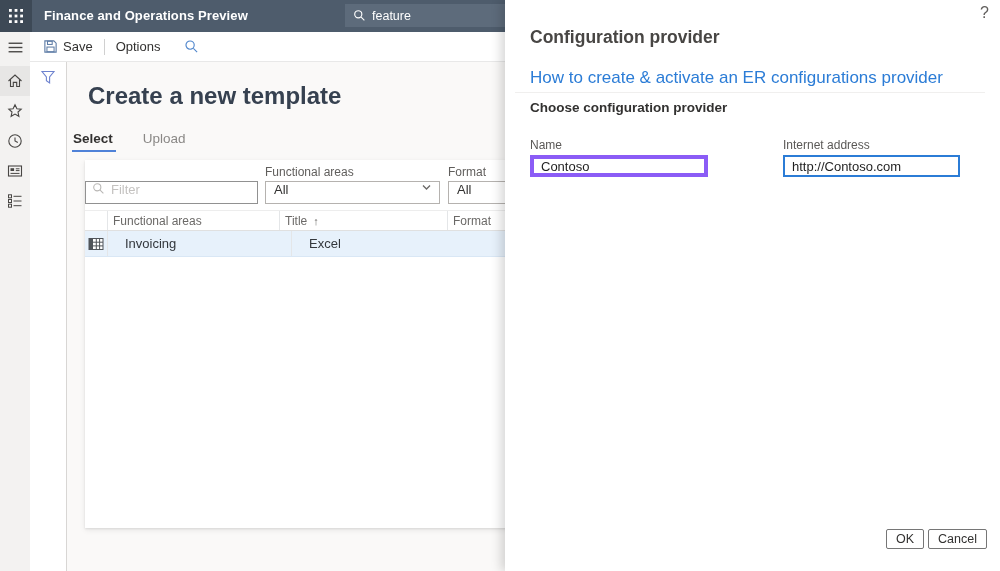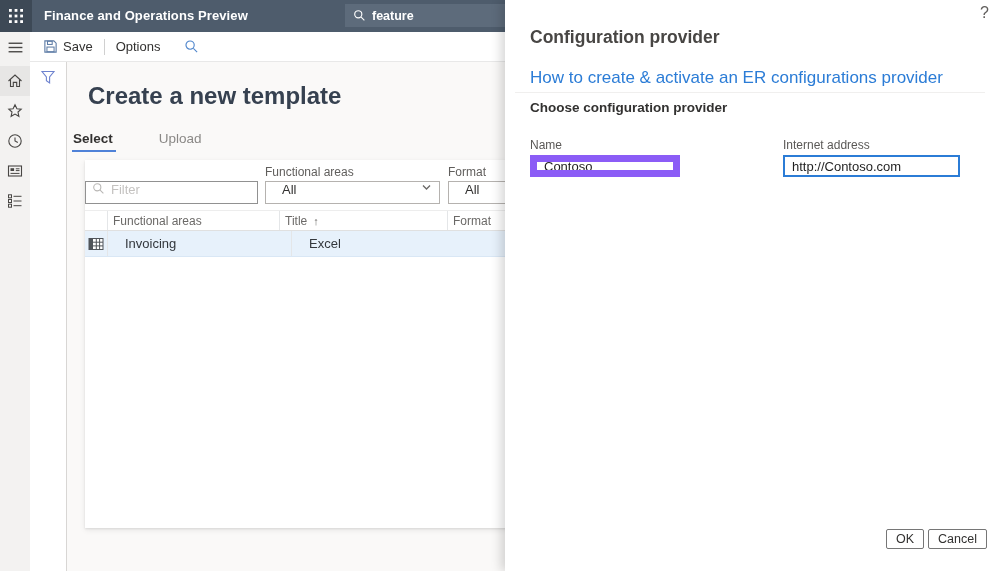--- a/index.html
+++ b/index.html
@@ -8,21 +8,21 @@
 
   
   .topbar { position:absolute; left:0; top:0; width:1000px; height:32px;
     background:#4e5c6c; z-index:3;text-align:right; }
   .waffle-btn { position:absolute; left:0; top:0; width:32px; height:32px;
     background:#3d4956; display:flex; align-items:center; justify-content:center; cursor:pointer; }
   .app-title { position:absolute; left:44px; top:0; height:32px; line-height:32px;
     color:#fff; font-size:13px; font-weight:bold; letter-spacing:.1px; }
   .tb-search { position:absolute; left:345px; top:4px; width:170px; height:23px;
     background:#5d6b7b; display:flex; align-items:center; padding-left:8px; color:#fff; }
-  .tb-search span { font-size:12.5px; margin-left:6px;font-weight:bold; }
+  .tb-search span { font-size:12.5px; margin-left:6px; }
 
   
   .toolbar { position:absolute; left:30px; top:32px; width:970px; height:30px;
     background:#ffffff; border-bottom:1px solid #e8e8e8; display:flex; align-items:center;
     padding-left:13px; z-index:2; }
   .tbtn { display:flex; align-items:center; gap:5px; font-size:13px; color:#323130; cursor:pointer; }
   .tb-divider { width:1px; height:16px; background:#d0d0d0; margin:0 11px; }
   .tb-find { margin-left:24px; display:flex; align-items:center; cursor:pointer; }
 
   
@@ -35,37 +35,37 @@
 
   
   .content { position:absolute; left:30px; top:62px; width:475px; height:509px;
     background:#faf9f8; overflow:hidden; z-index:1; }
   .filter-strip { position:absolute; left:0; top:0; width:37px; height:509px;
     background:#ffffff; border-right:1px solid #d8d6d4; }
   .funnel-wrap { position:absolute; left:10px; top:8px; cursor:pointer; }
 
   .page-title { position:absolute; left:58px; top:20px; font-size:24px; font-weight:600;
     color:#364150; }
-  .tabs { position:absolute; left:43px; top:69px; display:flex; gap:46px; }
+  .tabs { position:absolute; left:43px; top:69px; display:flex; gap:30px; }
   .tab { font-size:13.5px; padding-bottom:6px; cursor:pointer; position:relative; color:#8a8886; }
   .tab.active { color:#323130; font-weight:600; }
   .tab.active::after { content:""; position:absolute; left:-1px; right:-3px; bottom:0;
     height:2px; background:#4f82d8; }
 
   .card { position:absolute; left:55px; top:98px; width:445px; height:368px;
     background:#ffffff; box-shadow:0 1px 2px rgba(0,0,0,.09), 0 2px 6px rgba(0,0,0,.08); }
 
   .flt-label { position:absolute; top:5px; font-size:12px; color:#605e5c; }
   .inputbox { position:absolute; top:21px; height:23px; background:#fff; display:flex;
     align-items:flex-start; }
   .filter-input { left:0; width:173px; border:1px solid #919191; padding-left:6px; gap:6px; }
   .filter-input input { border:none; outline:none; width:130px; font-size:13px;
     font-family:"Liberation Sans",sans-serif; color:#323130; }
   .filter-input input::placeholder { color:#c4c2c0; }
-  .combo { border:1px solid #b5b2af; justify-content:space-between; padding:0 7px 0 16px;
+  .combo { border:1px solid #b5b2af; justify-content:space-between; padding:0 7px 0 8px;
     font-size:13px; color:#323130; cursor:pointer; }
   .combo-fa { left:180px; width:175px; }
   .combo-format { left:363px; width:118px; }
 
   .grid { position:absolute; left:0; top:50px; width:445px; }
   .g-head { display:flex; height:21px; border-top:1px solid #ededed;
     border-bottom:1px solid #e0e0e0; align-items:center; }
   .g-head .cell { font-size:12px; color:#6b6967; }
   .g-row { display:flex; height:26px; align-items:center; background:#e7f1fb;
     border-bottom:1px solid #d9e7f5; cursor:pointer;gap:12px; }
@@ -88,21 +88,21 @@
   .p-link { position:absolute; left:25px; top:68px; font-size:17px; color:#2b7cd6;
     cursor:pointer; }
   .p-hr { position:absolute; left:10px; top:92px; width:470px; height:1px; background:#f0efee; }
   .p-section { position:absolute; left:25px; top:100px; font-size:13.5px; font-weight:700;
     color:#323130; }
   .p-field { position:absolute; top:138px; }
   .p-field label { display:block; font-size:12px; color:#5a5856; margin-bottom:3px; }
   .p-field input { height:22px; font-size:13px; color:#1f1f1f; padding:0 7px;
     font-family:"Liberation Sans",sans-serif; outline:none; background:#fff; }
   .fld-name { left:25px; }
-  .fld-name input { width:150px; border:7px solid #8b5cf6; }
+  .fld-name input { width:178px; border:4px solid #8b5cf6; }
   .fld-addr { left:238px;margin-left:40px; }
   .fld-addr input { width:177px; border:2px solid #2b7cd6; }
   .p-actions { position:absolute; right:13px; top:529px; display:flex; gap:4px; }
   .pbtn { height:20px; background:#fff; border:1px solid #767676; border-radius:2px;
     font-size:12.5px; color:#323130; display:flex; align-items:center; justify-content:center;
     cursor:pointer; padding:0 9px; }
 
   svg { display:block; }
 </style>
 </head>

